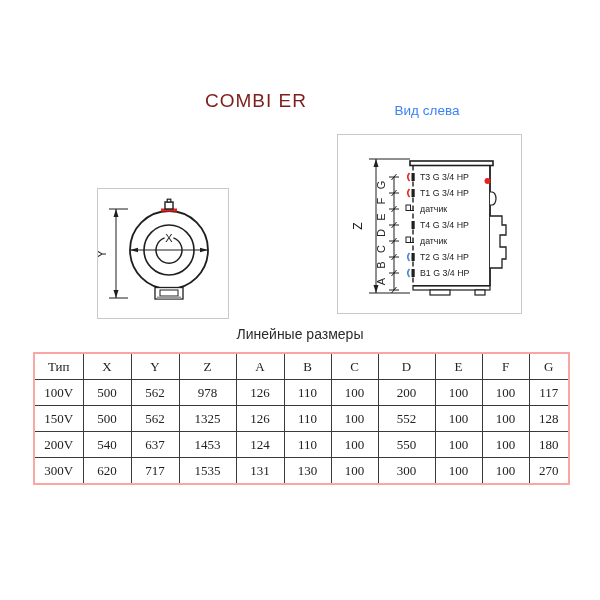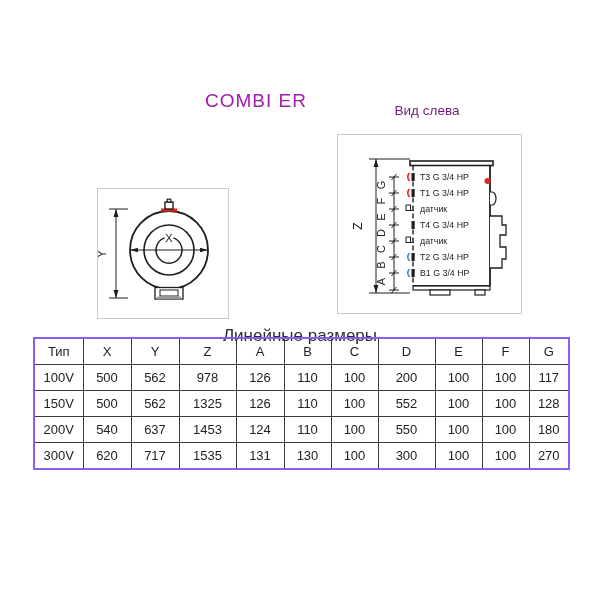--- a/index.html
+++ b/index.html
@@ -3,36 +3,37 @@
 <meta charset="utf-8">
 <style>
   html,body{margin:0;padding:0;}
   body{
     width:600px;height:600px;background:#ffffff;position:relative;
     font-family:"Liberation Sans", sans-serif;color:#2b2b2b;overflow:hidden;
   }
   .abs{position:absolute;}
   .doc-title{
     left:150px;top:90px;width:212px;text-align:center;
-    font-size:19px;letter-spacing:1px;color:#a21caf;
-  }
-  .view-label{font-size:13.5px;color:#701a75;text-align:center;}
+    font-size:19px;letter-spacing:1px;color:#7f1d1d;
+  }
+  .view-label{font-size:13.5px;color:#3b82f6;text-align:center;}
   .view-label.top-view{left:112px;top:157px;width:100px;margin-top:48px;}
   .view-label.left-view{left:377px;top:103px;width:100px;}
   .panel{border:1px solid #c9c9c9;background:#fff;}
   .panel.top-view-panel{left:97px;top:188px;width:130px;height:129px;}
   .panel.left-view-panel{left:337px;top:134px;width:183px;height:178px;}
   .table-title{
     left:190px;top:326px;width:220px;text-align:center;
-    font-size:17px;color:#2b2b2b;
+    font-size:14px;color:#2b2b2b;
   }
   table.dims{
-    position:absolute;left:33px;top:337px;width:535px;
+    position:absolute;left:33px;top:352px;width:535px;
     border-collapse:collapse;table-layout:fixed;
-    border:2px solid #8b5cf6;
+    border:2px solid #fca5a5;
+    font-family:Liberation Serif, serif;
   }
   table.dims th, table.dims td{
     border:1px solid #3a3a3a;height:25px;padding:0;
     text-align:center;vertical-align:middle;
     font-size:13px;font-weight:normal;color:#222;
   }
   svg{display:block;}
   svg text{font-family:"Liberation Sans", sans-serif;fill:#222;}
 </style>
 </head>

